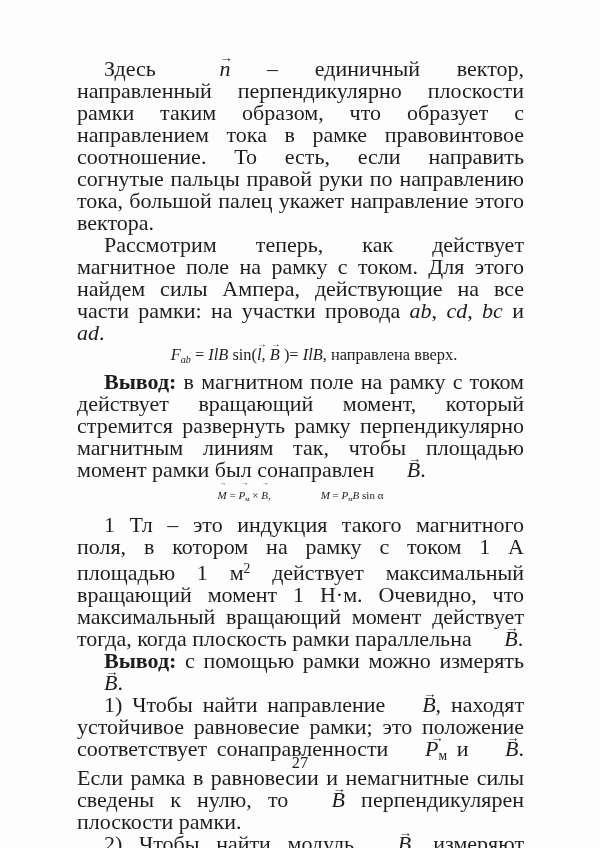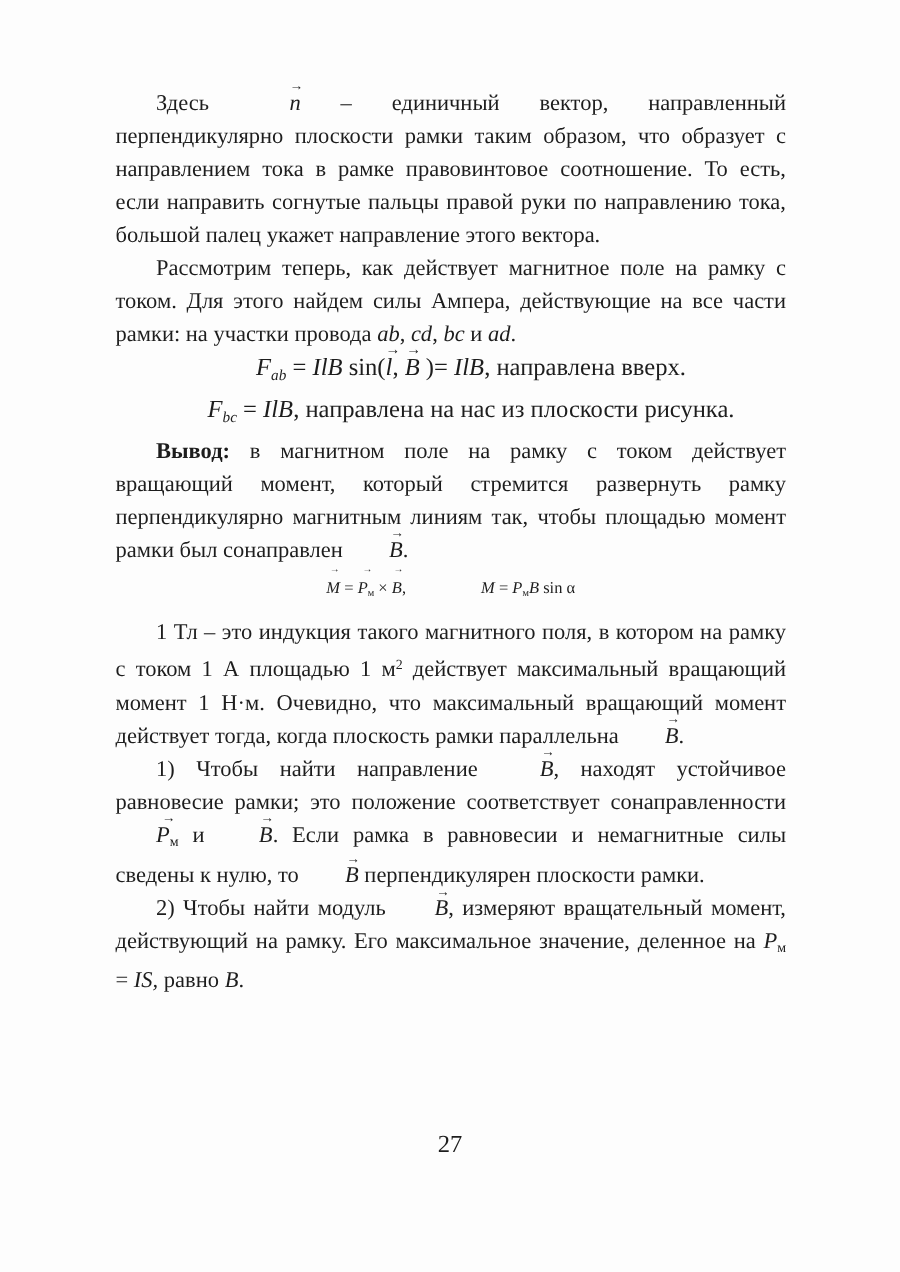--- a/index.html
+++ b/index.html
@@ -13,21 +13,21 @@
     box-sizing: border-box;
     position: relative;
     background: #fdfdfd;
     font-family: "Liberation Serif", "DejaVu Serif", serif;
     color: #1d1d1d;
     padding: 58px 76px 0 77px;
     overflow: hidden;
   }
   .content { width: 447px; }
   .p {
-    font-size: 15px;
+    font-size: 22px;
     line-height: 22px;
     text-align: justify;
     margin: 0;
     font-family: Liberation Serif, serif;
   }
   .p.indent { text-indent: 27px; }
   .fline {
     font-size: 16.4px;
     line-height: 22px;
     padding-left: 27px;
@@ -69,21 +69,21 @@
   }
 </style>
 </head>
 <body>
 
 <div class="page">
   <div class="content">
       <div class="p indent"><span class="run">Здесь </span><span class="run vec"><span class="run it">n</span></span><span class="run"> – единичный вектор, направленный перпендикулярно плоскости рамки таким образом, что образует с направлением тока в рамке правовинтовое соотношение. То есть, если направить согнутые пальцы правой руки по направлению тока, большой палец укажет направление этого вектора.</span></div>
       <div class="p indent"><span class="run">Рассмотрим теперь, как действует магнитное поле на рамку с током. Для этого найдем силы Ампера, действующие на все части рамки: на участки провода </span><span class="run it">ab</span><span class="run">, </span><span class="run it">cd</span><span class="run">, </span><span class="run it">bc</span><span class="run"> и </span><span class="run it">ad</span><span class="run">.</span></div>
       <div class="fline"><span class="run it">F</span><span class="run it sub">ab</span><span class="run"> = </span><span class="run it">IlB</span><span class="run"> sin(</span><span class="run vec"><span class="run it">l</span></span><span class="run">, </span><span class="run vec"><span class="run it">B</span></span><span class="run"> )= </span><span class="run it">IlB</span><span class="run">, направлена вверх.</span></div>
-      <div class="fline"><span class="run it">F</span><span class="run it sub">bc</span><span class="run"> = </span><span class="run it">IlB</span><span class="run">, направлена на нас из плоскости рисунка.</span></div>
       <div class="p indent"><span class="run bd">Вывод:</span><span class="run"> в магнитном поле на рамку с током действует вращающий момент, который стремится развернуть рамку перпендикулярно магнитным линиям так, чтобы площадью момент рамки был сонаправлен </span><span class="run vec"><span class="run it">B</span></span><span class="run">.</span></div>
       <div class="formula"><span class="run vec"><span class="run it">M</span></span><span class="run"> = </span><span class="run vec"><span class="run it">P</span><span class="run sub">м</span></span><span class="run"> × </span><span class="run vec"><span class="run it">B</span></span><span class="run">,</span><span class="gap"></span><span class="run it">M</span><span class="run"> = </span><span class="run it">P</span><span class="run sub">м</span><span class="run it">B</span><span class="run"> sin </span><span class="run">α</span></div>
       <div class="p indent"><span class="run">1 Тл – это индукция такого магнитного поля, в котором на рамку с током 1 А площадью 1 м</span><span class="run sup">2</span><span class="run"> действует максимальный вращающий момент 1 Н·м. Очевидно, что максимальный вращающий момент действует тогда, когда плоскость рамки параллельна </span><span class="run vec"><span class="run it">B</span></span><span class="run">.</span></div>
+      <div class="p indent"><span class="run bd">Вывод:</span><span class="run"> с помощью рамки можно измерять </span><span class="run vec"><span class="run it">B</span></span><span class="run">.</span></div>
       <div class="p indent"><span class="run">1) Чтобы найти направление </span><span class="run vec"><span class="run it">B</span></span><span class="run">, находят устойчивое равновесие рамки; это положение соответствует сонаправленности </span><span class="run vec"><span class="run it">P</span><span class="run sub">м</span></span><span class="run"> и </span><span class="run vec"><span class="run it">B</span></span><span class="run">. Если рамка в равновесии и немагнитные силы сведены к нулю, то </span><span class="run vec"><span class="run it">B</span></span><span class="run"> перпендикулярен плоскости рамки.</span></div>
       <div class="p indent"><span class="run">2) Чтобы найти модуль </span><span class="run vec"><span class="run it">B</span></span><span class="run">, измеряют вращательный момент, действующий на рамку. Его максимальное значение, деленное на </span><span class="run it">P</span><span class="run sub">м</span><span class="run"> = </span><span class="run it">IS,</span><span class="run"> равно </span><span class="run it">B</span><span class="run">.</span></div>
     </div>
   <div class="pagenum">27</div>
 </div>
 
 </body></html>

